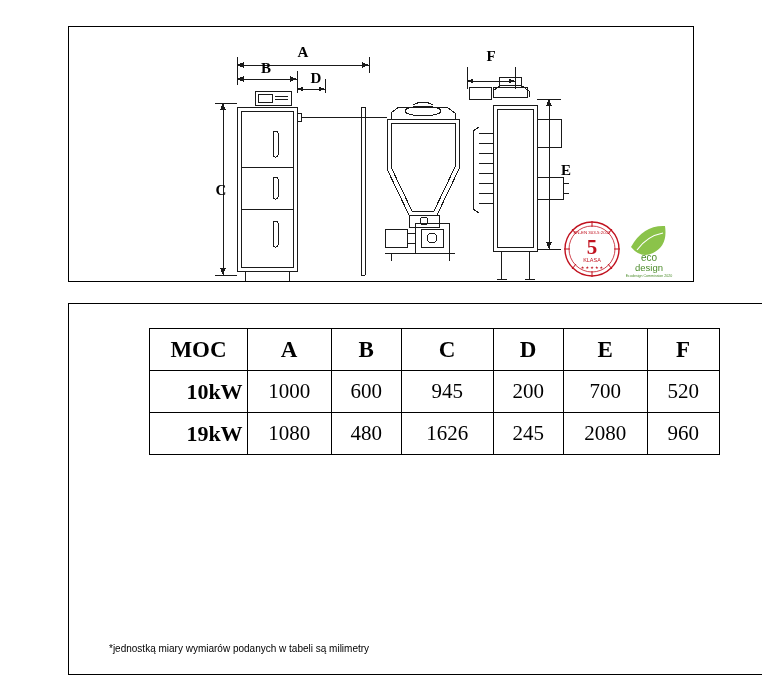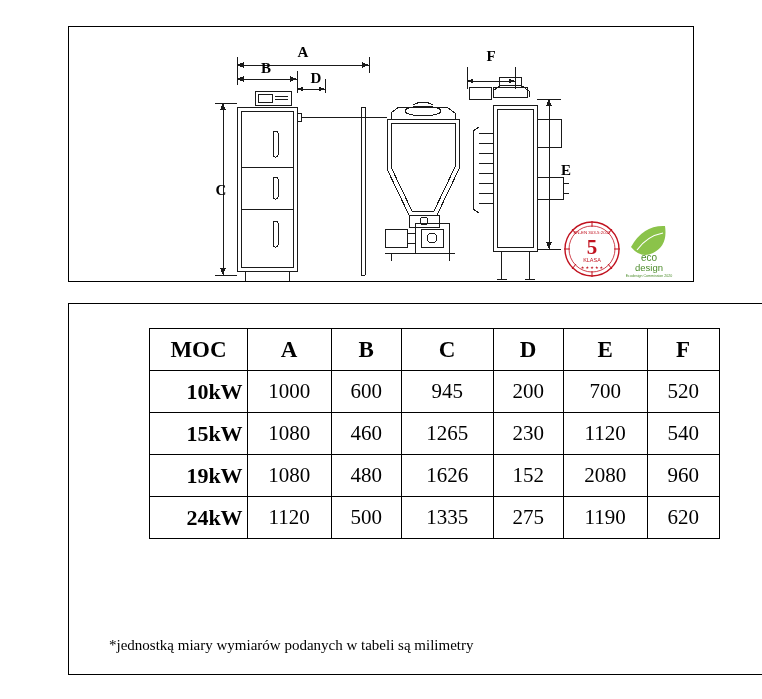--- a/index.html
+++ b/index.html
@@ -78,22 +78,22 @@
   col.c-b   { width: 70px; }
   col.c-c   { width: 92px; }
   col.c-d   { width: 70px; }
   col.c-e   { width: 84px; }
   col.c-f   { width: 72px; }
 
   .footnote {
     position: absolute;
     left: 40px;
     bottom: 20px;
-    font-family: Liberation Serif, serif;
-    font-size: 15px;
+    font-family: Liberation Sans, sans-serif;
+    font-size: 10px;
     color: #000;
   }
 
   .dim-label {
     font-family: "Liberation Serif", serif;
     font-size: 15px;
     font-weight: bold;
   }
 </style>
 </head>
@@ -287,43 +287,25 @@
       <tr>
         <td class="rowhdr">10kW</td>
         <td>1000</td>
         <td>600</td>
         <td>945</td>
         <td>200</td>
         <td>700</td>
         <td>520</td>
       </tr>
       <tr>
-        <td class="rowhdr">15kW</td>
-        <td>1080</td>
-        <td>460</td>
-        <td>1265</td>
-        <td>230</td>
-        <td>1120</td>
-        <td>540</td>
-      </tr>
-      <tr>
         <td class="rowhdr">19kW</td>
         <td>1080</td>
         <td>480</td>
         <td>1626</td>
-        <td>152</td>
+        <td>245</td>
         <td>2080</td>
         <td>960</td>
       </tr>
-      <tr>
-        <td class="rowhdr">24kW</td>
-        <td>1120</td>
-        <td>500</td>
-        <td>1335</td>
-        <td>275</td>
-        <td>1190</td>
-        <td>620</td>
-      </tr>
     </tbody>
   </table>
 
   <div class="footnote">*jednostką miary wymiarów podanych w tabeli są milimetry</div>
 </div>
 
 </body></html>

